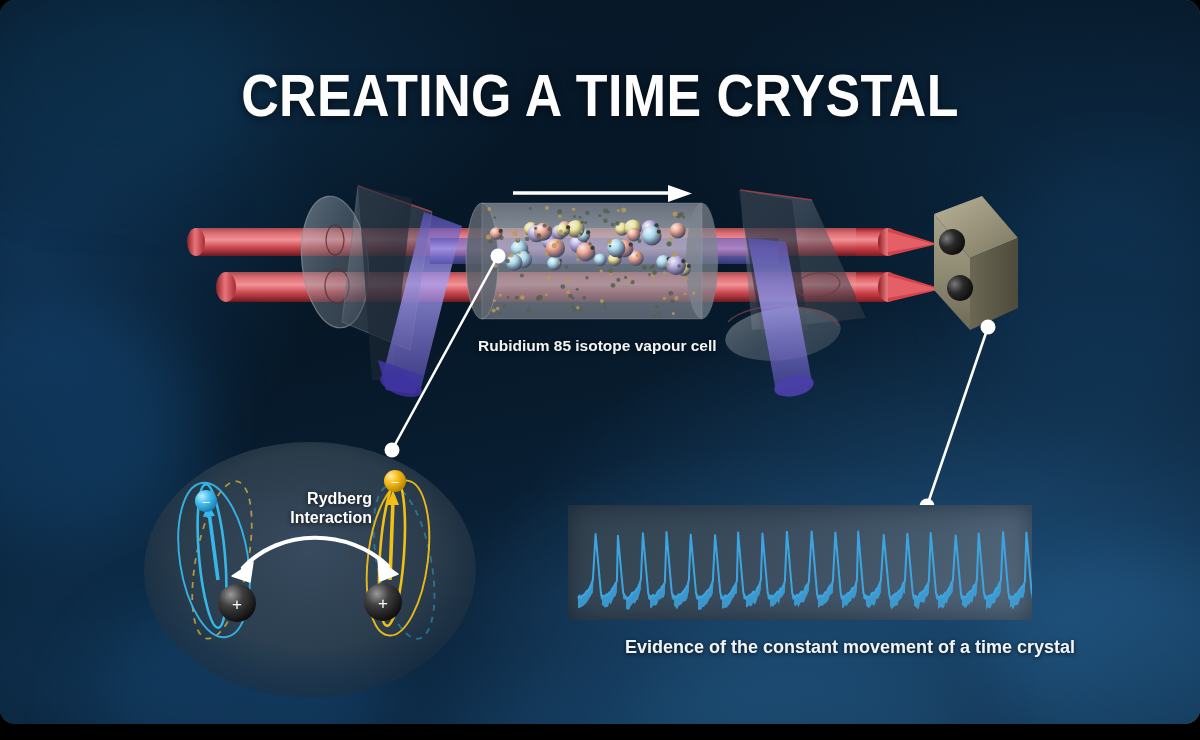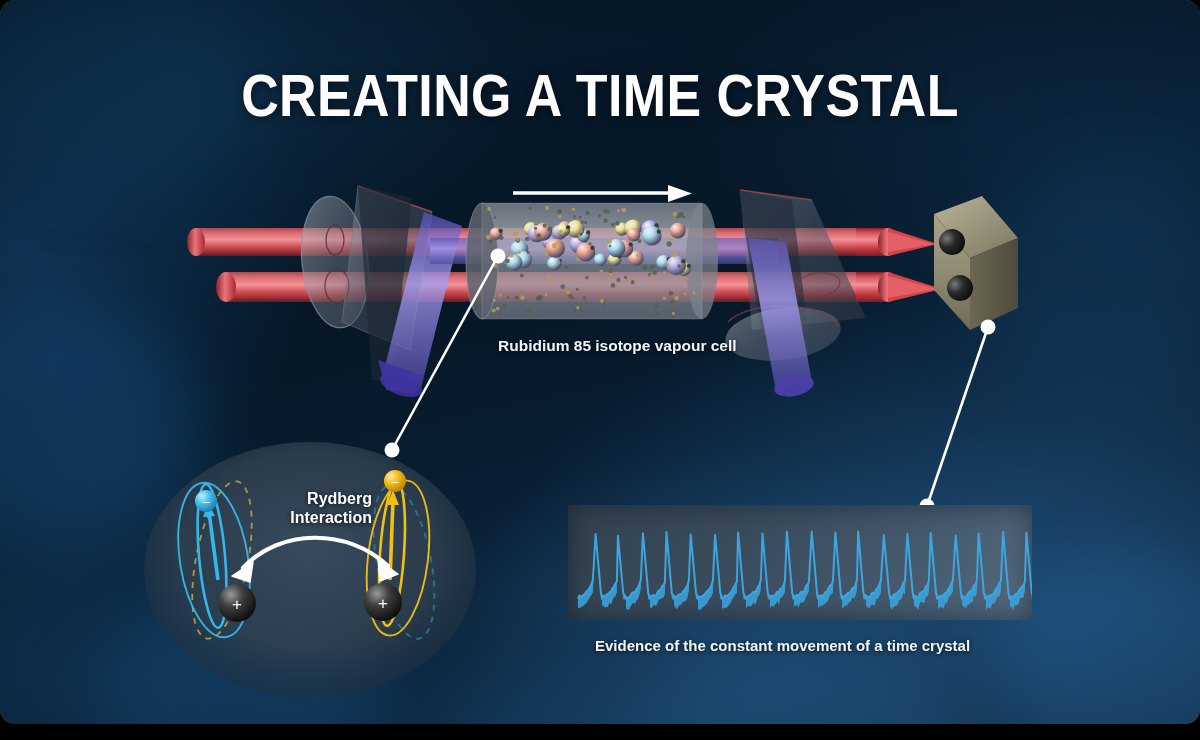--- a/index.html
+++ b/index.html
@@ -48,22 +48,22 @@
 
   
   .label{
     position:absolute;
     color:#f2f5f8;
     font-size:15.5px;
     font-weight:600;
     text-shadow:0 1px 4px rgba(0,0,0,.75);
     white-space:nowrap;
   }
-  .cell-label{left:498px;top:337px;}
-  .scope-caption{left:595px;top:637px;font-size:15px;}
+  .cell-label{left:478px;top:337px;}
+  .scope-caption{left:625px;top:637px;font-size:18px;}
 
   .rydberg-label{
     position:absolute;left:262px;top:490px;width:110px;
     text-align:right;color:#ffffff;font-size:16px;font-weight:bold;
     line-height:1.18;text-shadow:0 1px 5px rgba(0,0,0,.8);
   }
 
   
   svg.layer{position:absolute;left:0;top:0;width:1200px;height:740px;overflow:visible;}
 

